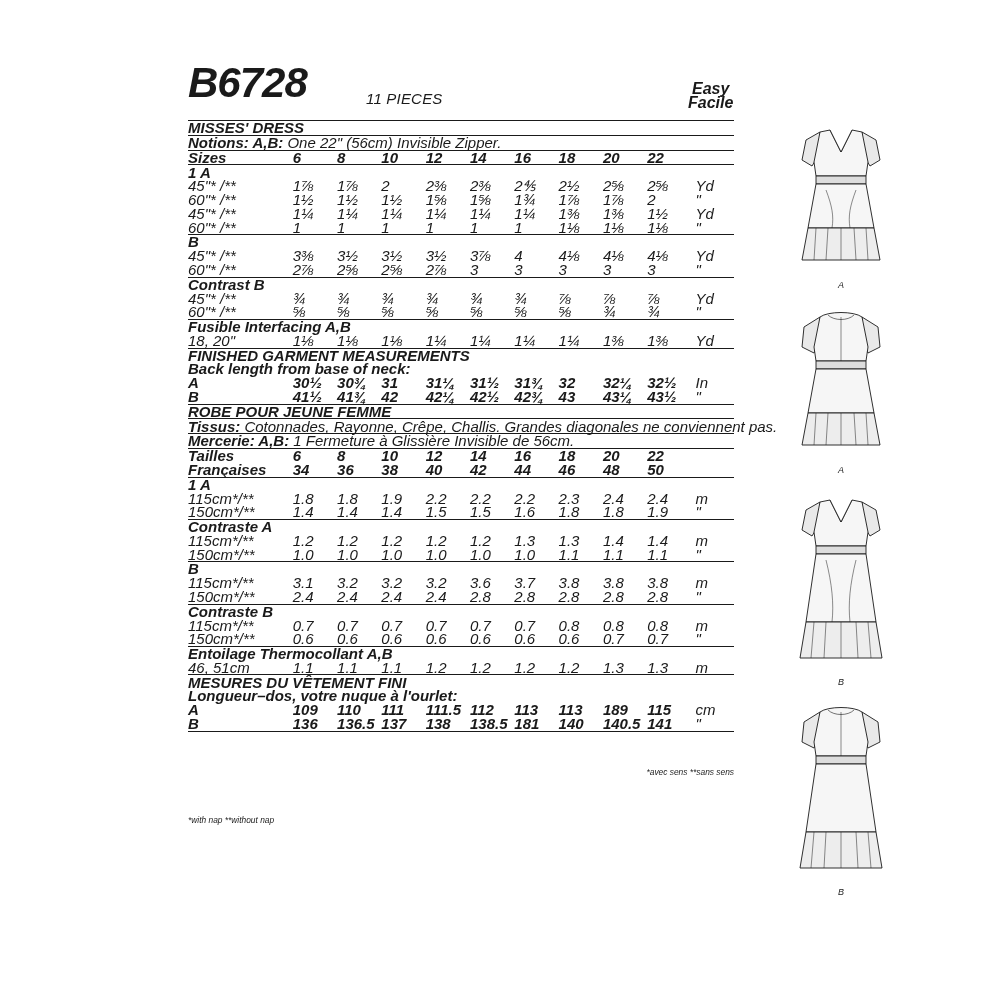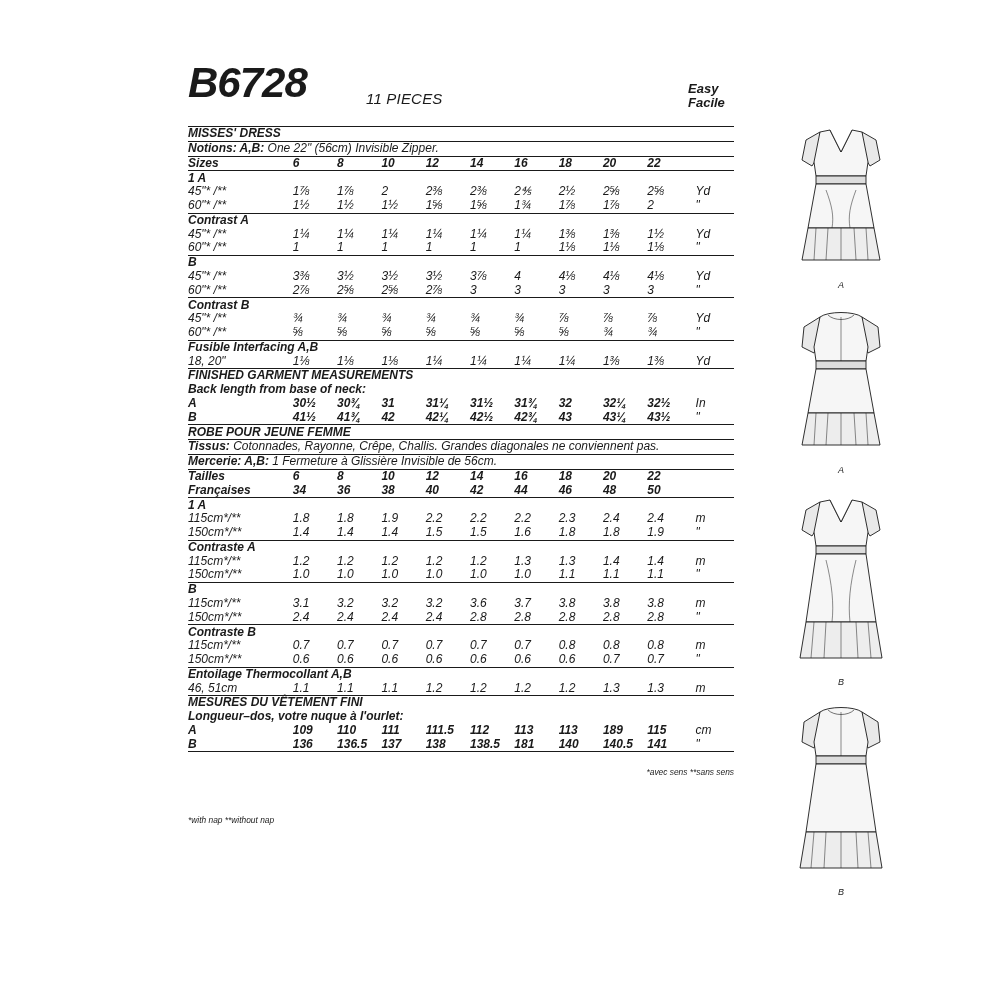--- a/index.html
+++ b/index.html
@@ -43,33 +43,32 @@
     position: absolute;
     left: 178px;
     top: 28px;
     font-size: 15px;
     letter-spacing: 0.2px;
   }
   .difficulty {
     position: absolute;
     left: 500px;
     top: 20px;
-    text-align: left;
-    font-size: 13px;
+    text-align: center;
+    font-size: 16px;
     font-weight: bold;
     line-height: 14px;
   }
   
   .chart {
     position: absolute;
     left: 172px;
     top: 120px;
     width: 546px;
-    font-size: 12px;
-    margin-top: 6px;
+    font-size: 15px;
   }
   table.sheet {
     border-collapse: collapse;
     width: 546px;
     table-layout: fixed;
   }
   table.sheet td {
     padding: 1.2px 0 1.2px 0;
     vertical-align: bottom;
     line-height: 11.4px;
@@ -183,23 +182,20 @@
             <td class="c ">1½</td>
             <td class="c ">1½</td>
             <td class="c ">1½</td>
             <td class="c ">1⅝</td>
             <td class="c ">1⅝</td>
             <td class="c ">1¾</td>
             <td class="c ">1⅞</td>
             <td class="c ">1⅞</td>
             <td class="c ">2</td>
             <td class="u">"</td>
-          </tr>
-          <tr class="row-rule">
-            <td class="b wide" colspan="11">Contrast A</td>
           </tr>
           <tr>
             <td class="lbl ">45"* /**</td>
             <td class="c ">1¼</td>
             <td class="c ">1¼</td>
             <td class="c ">1¼</td>
             <td class="c ">1¼</td>
             <td class="c ">1¼</td>
             <td class="c ">1¼</td>
             <td class="c ">1⅜</td>

